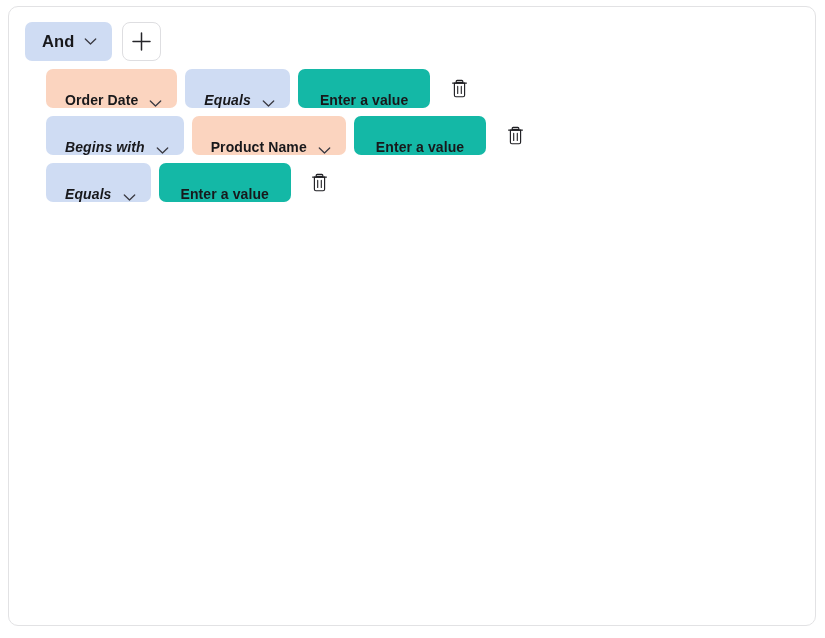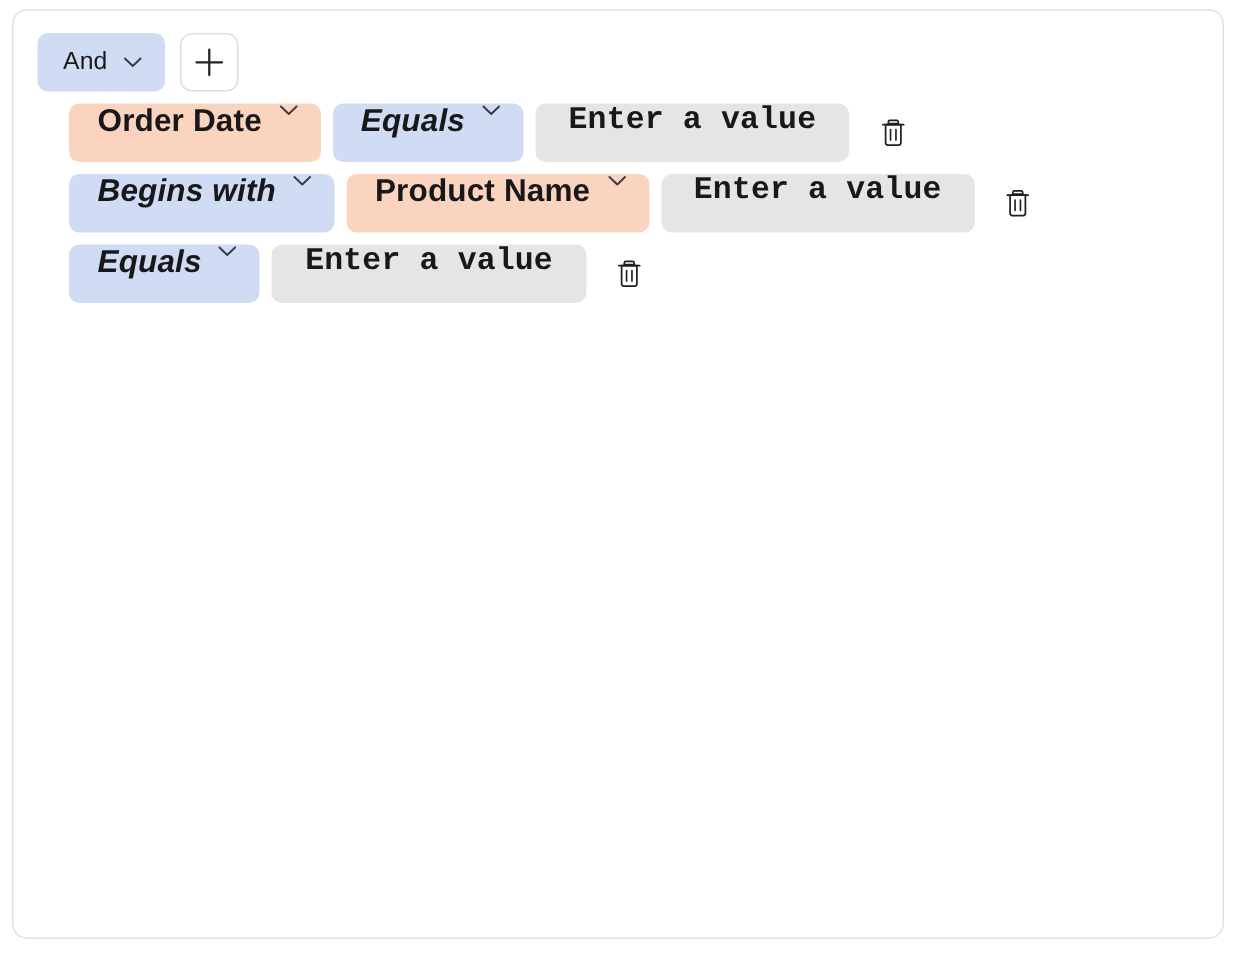--- a/index.html
+++ b/index.html
@@ -38,21 +38,21 @@
     align-items: center;
     gap: 10px;
     background: #cfdcf3;
     border: none;
     border-radius: 7px;
     height: 39px;
     padding: 0 15px 0 17px;
     cursor: pointer;
     font-family: "Liberation Sans", sans-serif;
     font-size: 16.5px;
-    font-weight: 400;
+    font-weight: 700;
     color: #18181b;
     letter-spacing: .1px;
   }
 
   .add-condition-button {
     width: 39px;
     height: 39px;
     border: 1px solid #dedee1;
     border-radius: 8px;
     background: #ffffff;
@@ -72,43 +72,42 @@
   }
 
   .condition-row {
     display: flex;
     align-items: center;
     gap: 8px;
   }
 
   .pill {
     display: inline-flex;
-    align-items: flex-start;
+    align-items: flex-end;
     gap: 11px;
     height: 39px;
     border: none;
     border-radius: 7px;
     padding: 0 15px 0 19px;
     cursor: pointer;
     font-family: "Liberation Sans", sans-serif;
-    font-size: 21px;
+    font-size: 14px;
     font-weight: 600;
     color: #18181b;
     letter-spacing: .1px;
     white-space: nowrap;
   }
 
   .pill.field-pill    { background: #fbd4bf; }
   .pill.operator-pill { background: #cfdcf3; font-style: italic; }
 
   .pill.value-pill {
-    background: #e5e5e5;
+    background: #14b8a6;
     padding: 0 22px;
     cursor: text;
-    font-family: Liberation Mono, monospace;
   }
 
   .delete-condition-button {
     width: 30px;
     height: 30px;
     margin-left: 6px;
     border: none;
     background: transparent;
     display: inline-flex;
     align-items: center;

